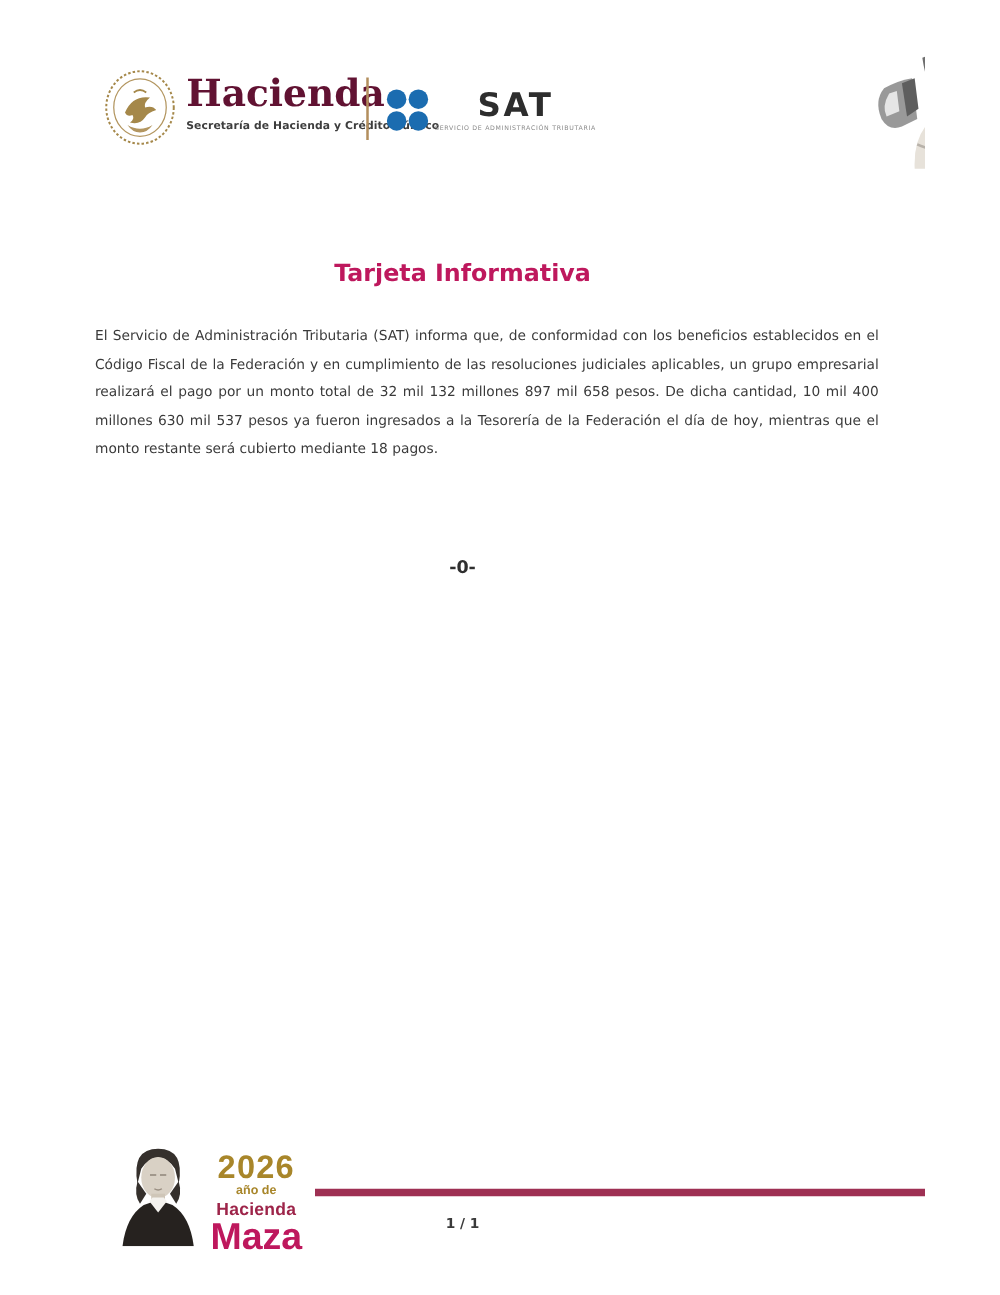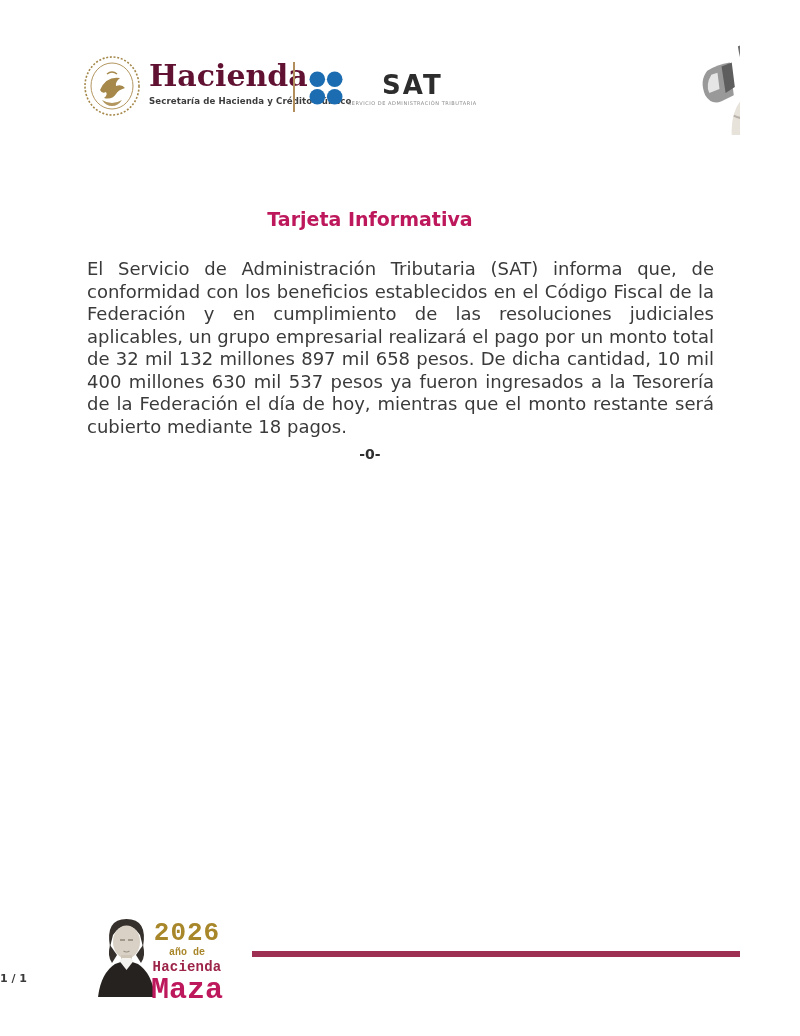--- a/index.html
+++ b/index.html
@@ -32,41 +32,41 @@
   
   .date-line{
     position:absolute;right:84px;top:146px;
     font-size:15px;color:#3a3a3a;text-align:right;
   }
   .doc-title{
     position:absolute;left:0;top:208px;width:100%;
     text-align:center;font-size:19px;font-weight:bold;color:#be185d;
   }
   .body-par{
-    position:absolute;left:87px;top:258px;width:627px;
-    font-size:18px;line-height:22.5px;text-align:justify;color:#3a3a3a;
+    position:absolute;left:76px;top:258px;width:627px;
+    font-size:11px;line-height:22.5px;text-align:justify;color:#3a3a3a;
   }
   .end-mark{
     position:absolute;left:0;top:446px;width:100%;
     text-align:center;font-size:14px;font-weight:bold;color:#2f2f2f;
   }
   
   .footer-portrait{position:absolute;left:88px;top:911px;width:77px;height:86px;}
   .footer-textblock{
-    position:absolute;left:145px;top:920px;width:84px;text-align:center;
-    font-family:Liberation Mono, monospace;line-height:1;
+    position:absolute;left:163px;top:920px;width:84px;text-align:center;
+    font-family:Liberation Sans, sans-serif;line-height:1;
   }
   .footer-year{font-size:26px;font-weight:bold;color:#a8862a;letter-spacing:1px;}
   .footer-line1{font-size:10px;font-weight:bold;color:#a8862a;margin-top:2px;}
   .footer-line2{font-size:14px;font-weight:bold;color:#9d2449;margin-top:2px;letter-spacing:0.2px;}
   .footer-line3{font-size:30px;font-weight:bold;color:#be185d;margin-top:1px;}
   .footer-bar{position:absolute;left:252px;top:951px;width:522px;height:6px;background:#9e3053;}
   .page-number{
     position:absolute;left:0;top:972px;width:100%;
-    font-size:11px;font-weight:bold;color:#3a3a3a;
+    text-align:center;font-size:11px;font-weight:bold;color:#3a3a3a;
   }
 </style>
 </head>
 <body>
 
 <div class="page">
 
   <div class="seal">
     <svg viewBox="0 0 60 64" width="60" height="64">
       <ellipse cx="30" cy="32" rx="27" ry="29" fill="none" stroke="#a5884a" stroke-width="1.6" stroke-dasharray="2 1.7"></ellipse>

